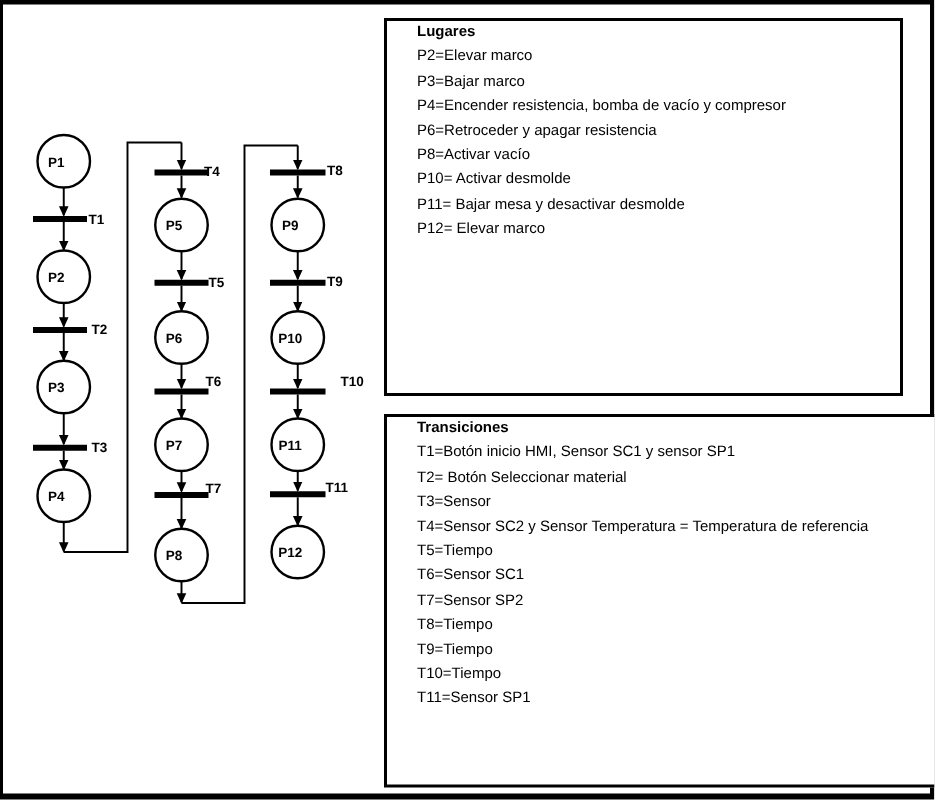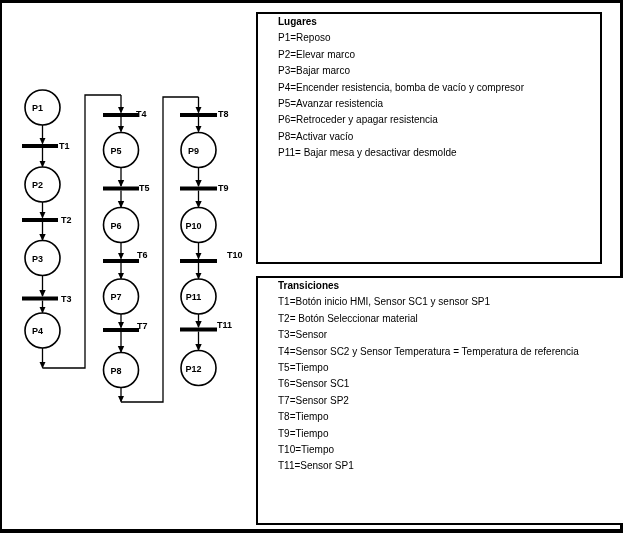--- a/index.html
+++ b/index.html
@@ -137,28 +137,28 @@
       <text class="trans-label" x="137" y="328.5">T7</text>
       <text class="trans-label" x="218" y="116.5">T8</text>
       <text class="trans-label" x="218" y="190.5">T9</text>
       <text class="trans-label" x="227" y="257.5">T10</text>
       <text class="trans-label" x="217" y="328">T11</text>
     </g>
   </svg>
 
   <div id="lugares-panel" class="panel">
     <div class="panel-title">Lugares</div>
-    <div class="panel-item">P1=Reposo</div>
     <div class="panel-item">P2=Elevar marco</div>
     <div class="panel-item">P3=Bajar marco</div>
     <div class="panel-item">P4=Encender resistencia, bomba de vacío y compresor</div>
-    <div class="panel-item">P5=Avanzar resistencia</div>
     <div class="panel-item">P6=Retroceder y apagar resistencia</div>
     <div class="panel-item">P8=Activar vacío</div>
+    <div class="panel-item">P10= Activar desmolde</div>
     <div class="panel-item">P11= Bajar mesa y desactivar desmolde</div>
+    <div class="panel-item">P12= Elevar marco</div>
   </div>
 
   <div id="transiciones-panel" class="panel">
     <div class="panel-title">Transiciones</div>
     <div class="panel-item">T1=Botón inicio HMI, Sensor SC1 y sensor SP1</div>
     <div class="panel-item">T2= Botón Seleccionar material</div>
     <div class="panel-item">T3=Sensor</div>
     <div class="panel-item">T4=Sensor SC2 y Sensor Temperatura = Temperatura de referencia</div>
     <div class="panel-item">T5=Tiempo</div>
     <div class="panel-item">T6=Sensor SC1</div>

